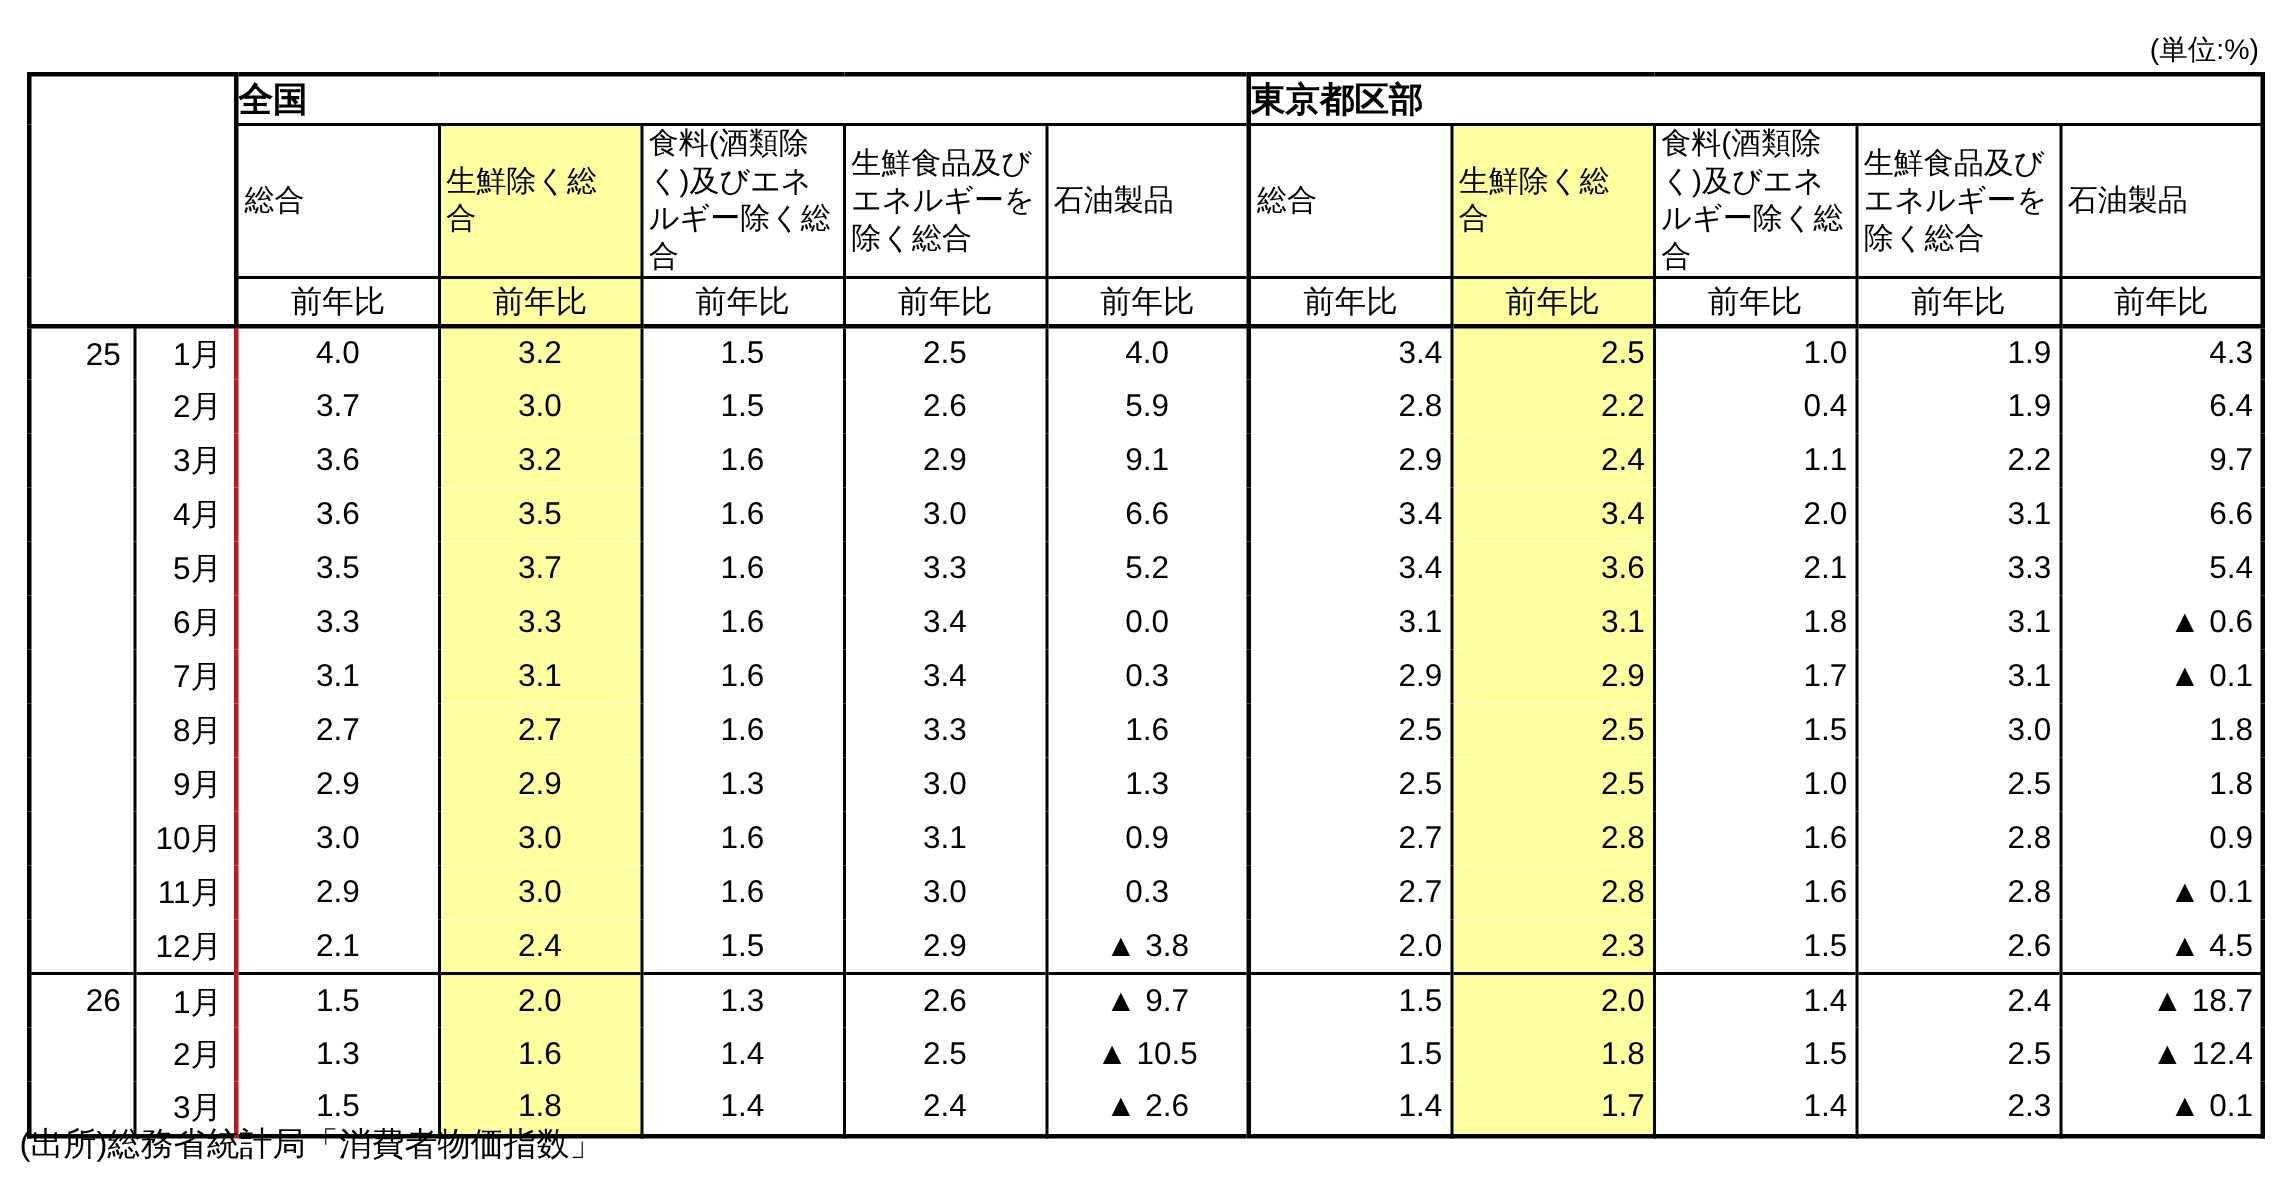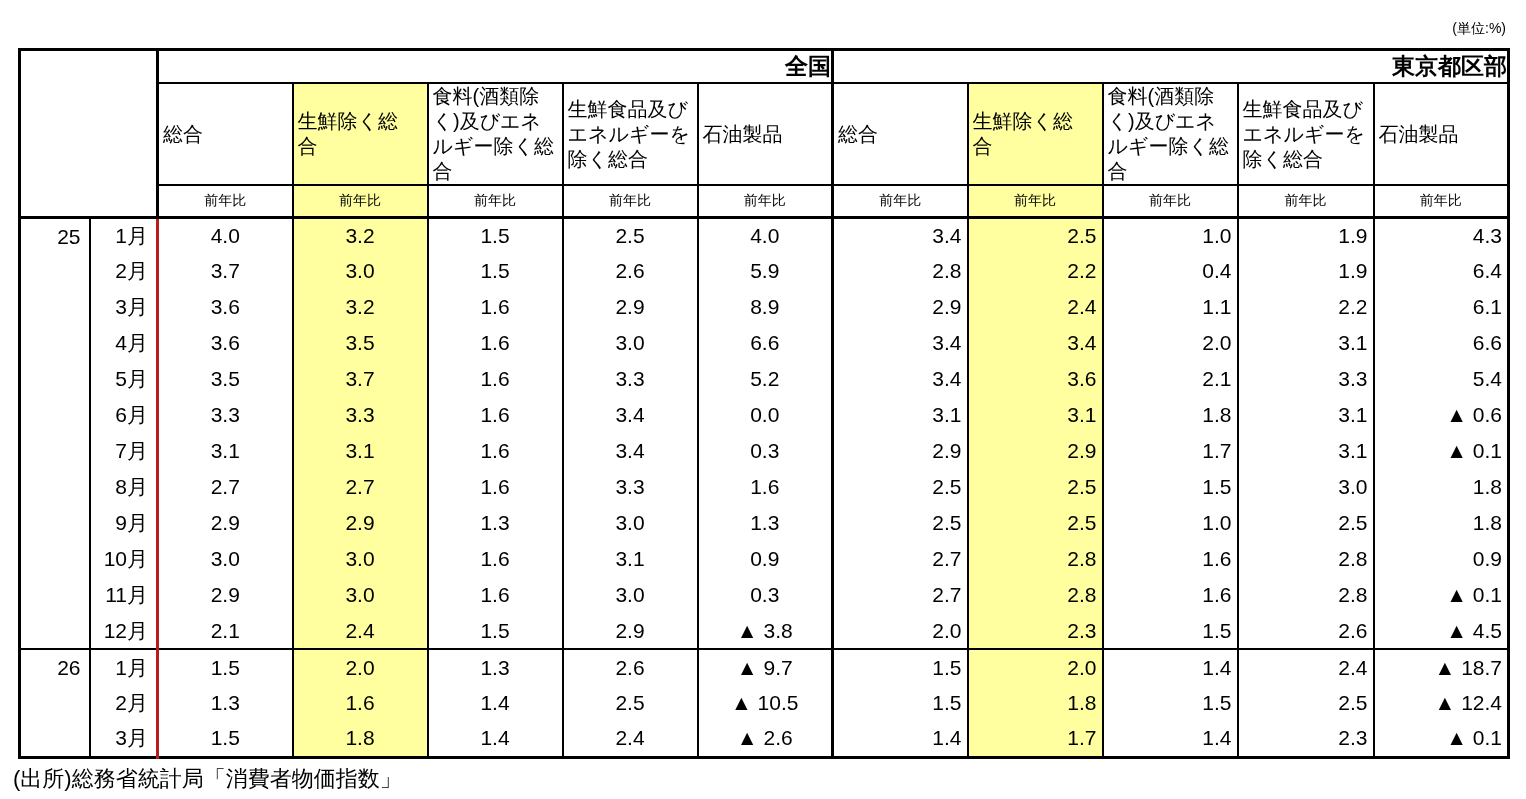--- a/index.html
+++ b/index.html
@@ -8,21 +8,21 @@
     width: 1526px; height: 799px;
     background: #ffffff;
     font-family: "Liberation Sans", "DejaVu Sans", sans-serif;
     color: #000;
   }
   body { position: relative; overflow: hidden; }
 
   .unit-label {
     position: absolute;
     top: 20px; right: 20px;
-    font-size: 14px;
+    font-size: 19px;
   }
 
   table.cpi {
     position: absolute;
     left: 18px; top: 48px;
     width: 1489px;
     table-layout: fixed;
     border-collapse: collapse;
     border: 3px solid #000;
     background: #fff;
@@ -32,42 +32,42 @@
   
   th.corner {
     border-right: 3px solid #000;
     border-bottom: 3px solid #000;
   }
   th.region {
     height: 32px;
     border-bottom: 2px solid #000;
     font-weight: bold;
     font-size: 23px;
-    text-align: right;
+    text-align: left;
     vertical-align: middle;
   }
   th.region.first { border-right: 3px solid #000; }
 
   th.name {
     height: 102px;
     border: 2px solid #000;
     font-size: 20px;
     line-height: 25px;
     text-align: left;
     vertical-align: middle;
     padding: 0 4px;
     word-break: break-all;
   }
   th.name.hl { padding-right: 14px; }
 
   th.measure {
     height: 32px;
     border: 2px solid #000;
     border-bottom: 3px solid #000;
-    font-size: 14px;
+    font-size: 21px;
     text-align: center;
     vertical-align: middle;
   }
 
   .hl { background: var(--hl); }
   .grp-end { border-right: 3px solid #000 !important; }
 
   
   tbody td {
     height: 36px;
@@ -88,21 +88,21 @@
     text-align: right;
     padding-right: 8px;
     border-right: 3px solid #b91c1c;
   }
   td.val.nat { text-align: center; }
   td.val.tok { text-align: right; padding-right: 5px; }
   tr.group-sep td { border-top: 2px solid #000; }
 
   .source-note {
     position: absolute;
-    left: 13px; top: 764px;
+    left: 13px; top: 748px;
     font-size: 22px;
   }
 </style>
 </head>
 <body>
 
 <div class="unit-label">(単位:%)</div>
 
 <table class="cpi">
   <colgroup>
@@ -177,26 +177,26 @@
         <td class="val tok">0.4</td>
         <td class="val tok">1.9</td>
         <td class="val tok">6.4</td>
       </tr>
       <tr>
         <td class="month-cell">3月</td>
         <td class="val nat">3.6</td>
         <td class="val nat hl">3.2</td>
         <td class="val nat">1.6</td>
         <td class="val nat">2.9</td>
-        <td class="val nat grp-end">8.9</td>
+        <td class="val nat grp-end">9.1</td>
         <td class="val tok">2.9</td>
         <td class="val tok hl">2.4</td>
         <td class="val tok">1.1</td>
         <td class="val tok">2.2</td>
-        <td class="val tok">6.1</td>
+        <td class="val tok">9.7</td>
       </tr>
       <tr>
         <td class="month-cell">4月</td>
         <td class="val nat">3.6</td>
         <td class="val nat hl">3.5</td>
         <td class="val nat">1.6</td>
         <td class="val nat">3.0</td>
         <td class="val nat grp-end">6.6</td>
         <td class="val tok">3.4</td>
         <td class="val tok hl">3.4</td>

